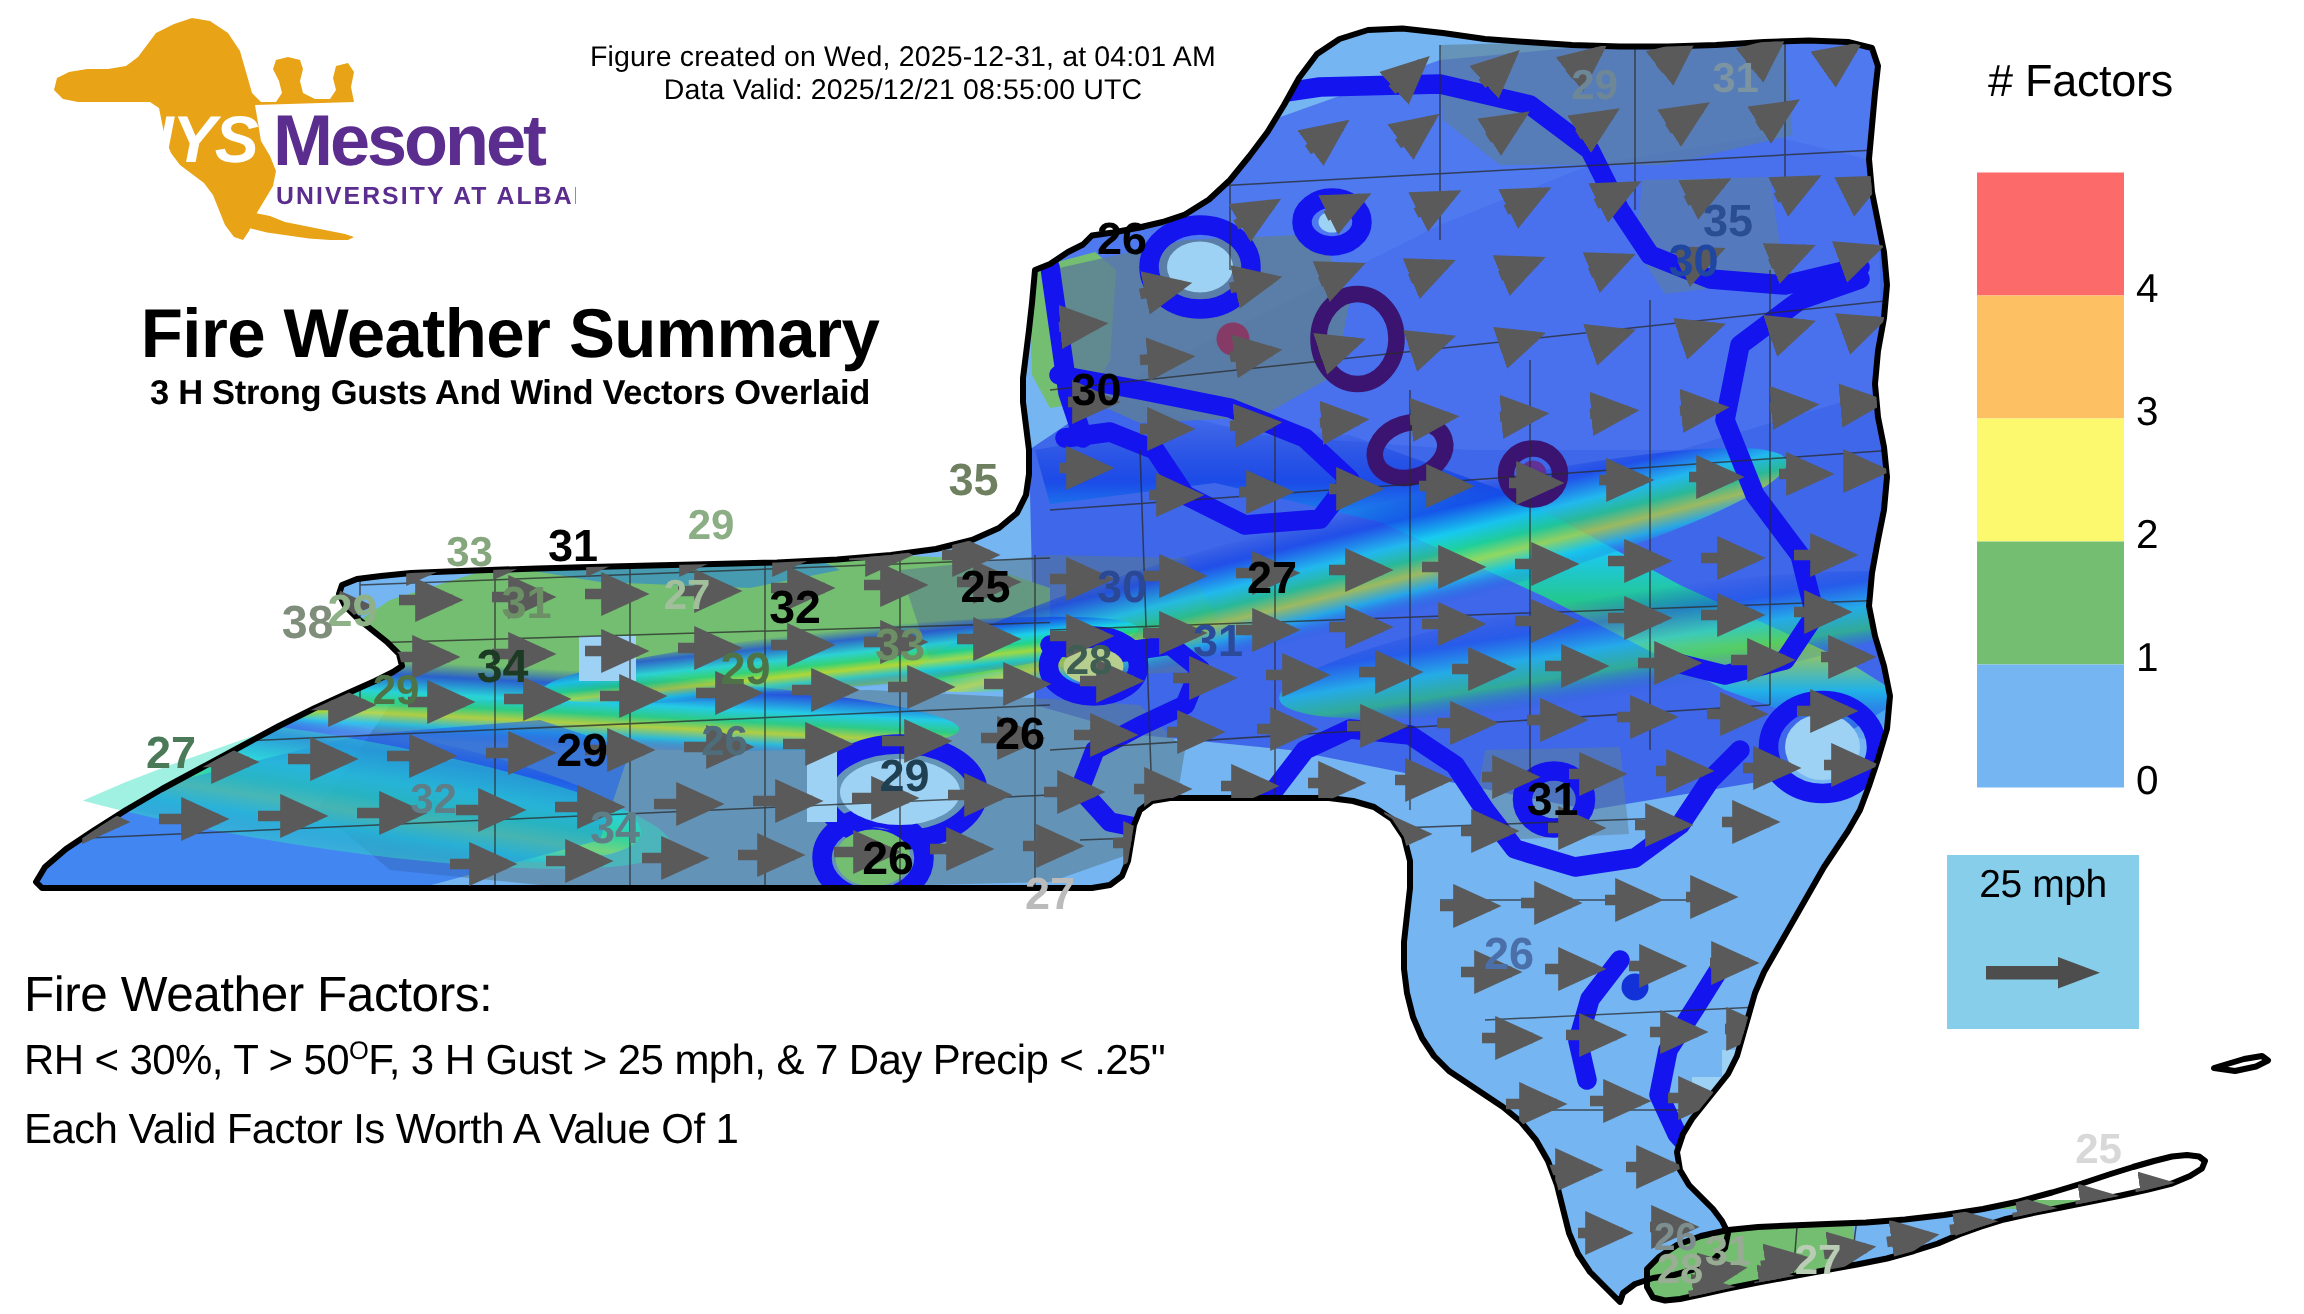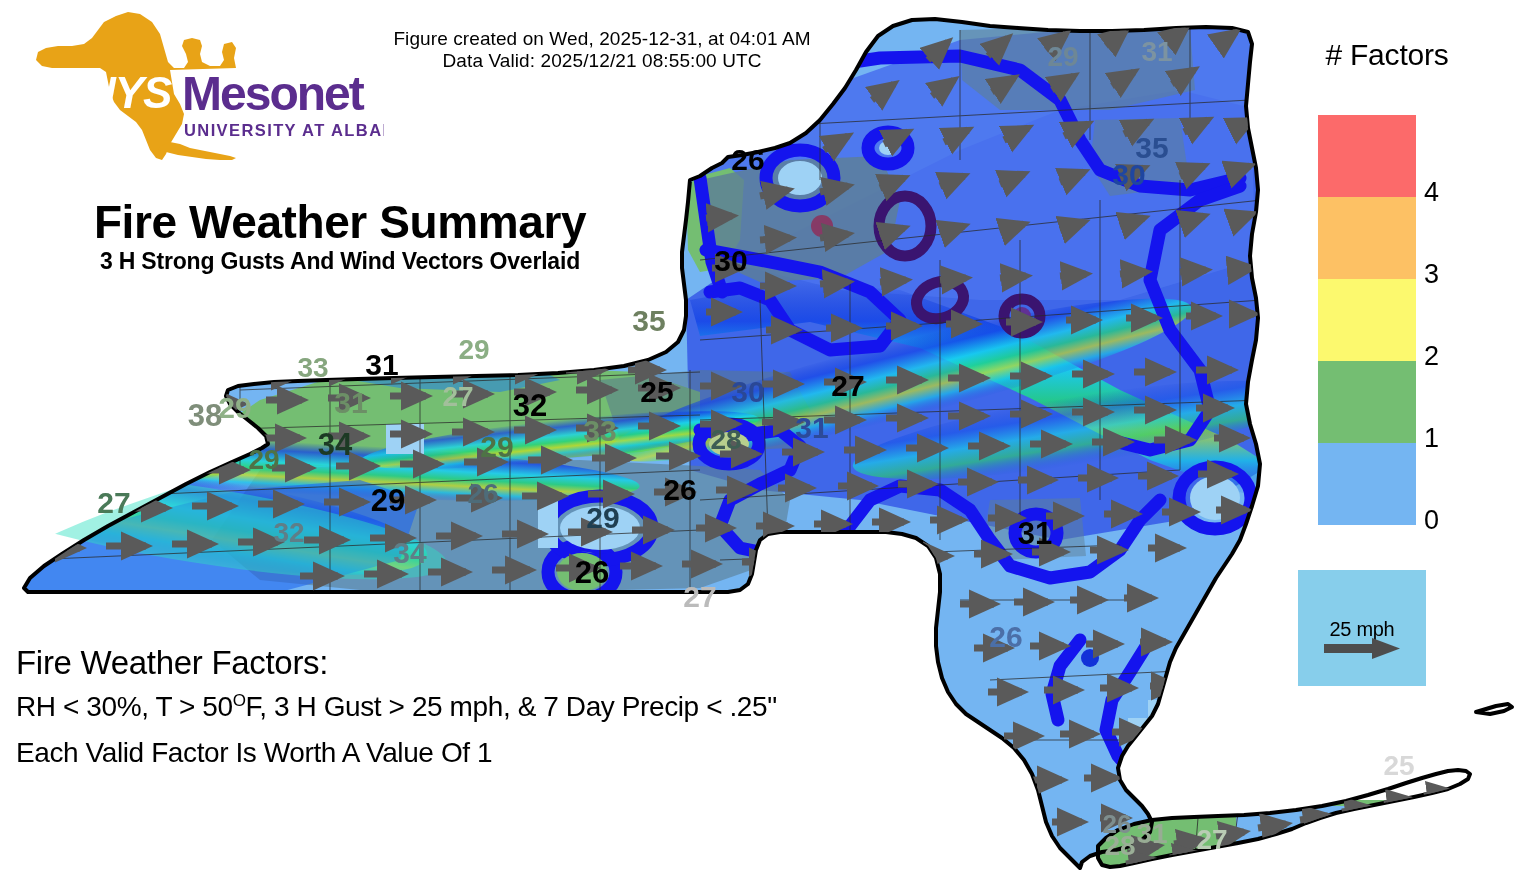--- a/index.html
+++ b/index.html
@@ -34,21 +34,21 @@
   #legend-title{left:1302px;top:38px;width:170px;text-align:center;
         font-size:30px;font-weight:normal;letter-spacing:-.2px;}
   #cbar{left:1318px;top:115px;width:98px;height:410px;}
   .cbar-cell{width:98px;height:82px;}
   #cbar-ticks{left:1424px;top:115px;width:60px;height:410px;}
   .cbar-tick{position:absolute;font-size:27px;left:0;}
 
   
   #windkey{left:1298px;top:570px;width:128px;height:116px;}
   #windkey .wk-label{position:absolute;left:0;top:4px;width:128px;text-align:center;
-        font-size:20px;letter-spacing:-.3px;margin-top:44px;}
+        font-size:26px;letter-spacing:-.3px;}
   #windkey .wk-arrow{position:absolute;left:0;top:58px;width:128px;height:40px;}
 
   
   #map{left:0;top:0;width:1536px;height:876px;}
   #map svg{display:block;}
 
   
   .mlab{position:absolute;font-weight:bold;line-height:1;
         transform:translate(-50%,-50%);white-space:nowrap;}
 </style>

